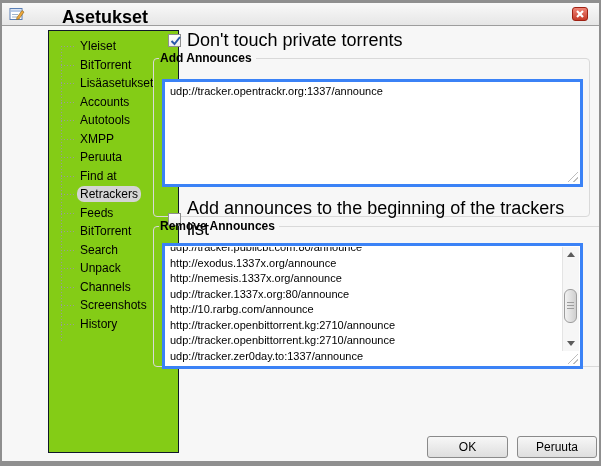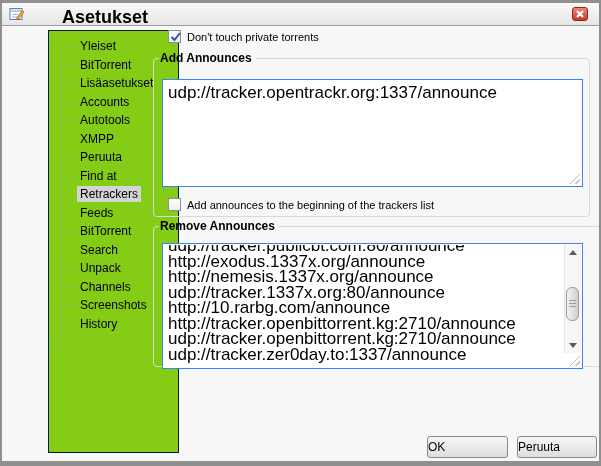--- a/index.html
+++ b/index.html
@@ -33,39 +33,39 @@
   .tree-vline {
     position:absolute; left:12px; top:15px; width:1px; height:296px;
     background:repeating-linear-gradient(to bottom,#9a9a9a 0 1px,transparent 1px 3px);
   }
   .tree li { position:relative; height:18.5px; line-height:18.5px; padding-left:28px; font-size:12px; white-space:nowrap; cursor:default; }
   .tree li::before {
     content:""; position:absolute; left:12px; top:9px; width:13px; height:1px;
     background:repeating-linear-gradient(to right,#9a9a9a 0 1px,transparent 1px 3px);
   }
   .tree li .label { padding:1px 3px; }
-  .tree li.selected .label { background:#d4d4d4; }
-  
-  .chk-row { position:absolute; display:flex; align-items:flex-end; gap:6px; font-size:11px; }
+  .tree li.selected .label { background:#d4d4d4;border-radius:7px; }
+  
+  .chk-row { position:absolute; display:flex; align-items:center; gap:6px; font-size:18px; }
   .chk-box {
     width:13px; height:13px; flex:0 0 13px;
     background:linear-gradient(#fdfdfd,#eee);
     border:1px solid #8e8f8f; position:relative;
   }
   .chk-box svg { position:absolute; left:-1px; top:-2px; display:none; }
   .chk-box.checked svg { display:block; }
 
   fieldset.group {
     position:absolute; margin:0; padding:0;
     border:1px solid #d9d9d9; border-radius:4px; background:transparent;
   }
   fieldset.group legend { font-size:12px; font-weight:bold; margin-left:5px; padding:0 4px 0 1px; }
   .ta {
-    position:absolute; background:#fff; border:1px solid #3b82f6;
-    font-size:17px;
+    position:absolute; background:#fff; border:3px solid #3b82f6;
+    font-size:11px;
   }
   .ta .single-line { padding:3px 5px; white-space:nowrap; overflow:hidden; }
   .ta-view { position:absolute; left:1px; top:1px; right:18px; bottom:1px; overflow:hidden; }
   .ta-lines { margin-top:-7px; padding-left:4px; }
   .ta-lines .line { height:15.5px; line-height:15.5px; white-space:nowrap; }
   .grip {
     position:absolute; right:2px; bottom:2px; width:11px; height:11px;
     background:repeating-linear-gradient(135deg,#bdbdbd 0 1px,transparent 1px 4px);
     clip-path:polygon(100% 0,100% 100%,0 100%);
   }
@@ -81,21 +81,21 @@
     position:absolute; left:1px; top:42px; width:13px; height:34px;
     background:linear-gradient(to right,#f2f2f2,#cfcfcf);
     border:1px solid #9d9d9d; border-radius:6px;
   }
   .sbar .thumb::after {
     content:""; position:absolute; left:2px; right:2px; top:12px; height:7px;
     background:repeating-linear-gradient(to bottom,#9d9d9d 0 1px,transparent 1px 3px);
   }
   
   .btn {
-    position:absolute; height:22px; font-size:12px; text-align:left; line-height:20px;
+    position:absolute; height:22px; font-size:12px; text-align:center; line-height:20px;
     background:linear-gradient(#f7f7f7,#dedede);
     border:1px solid #8a8a8a; border-radius:3px; cursor:default;
   }
 </style>
 </head>
 <body>
 
 <div class="window">
 
   <div class="titlebar">

